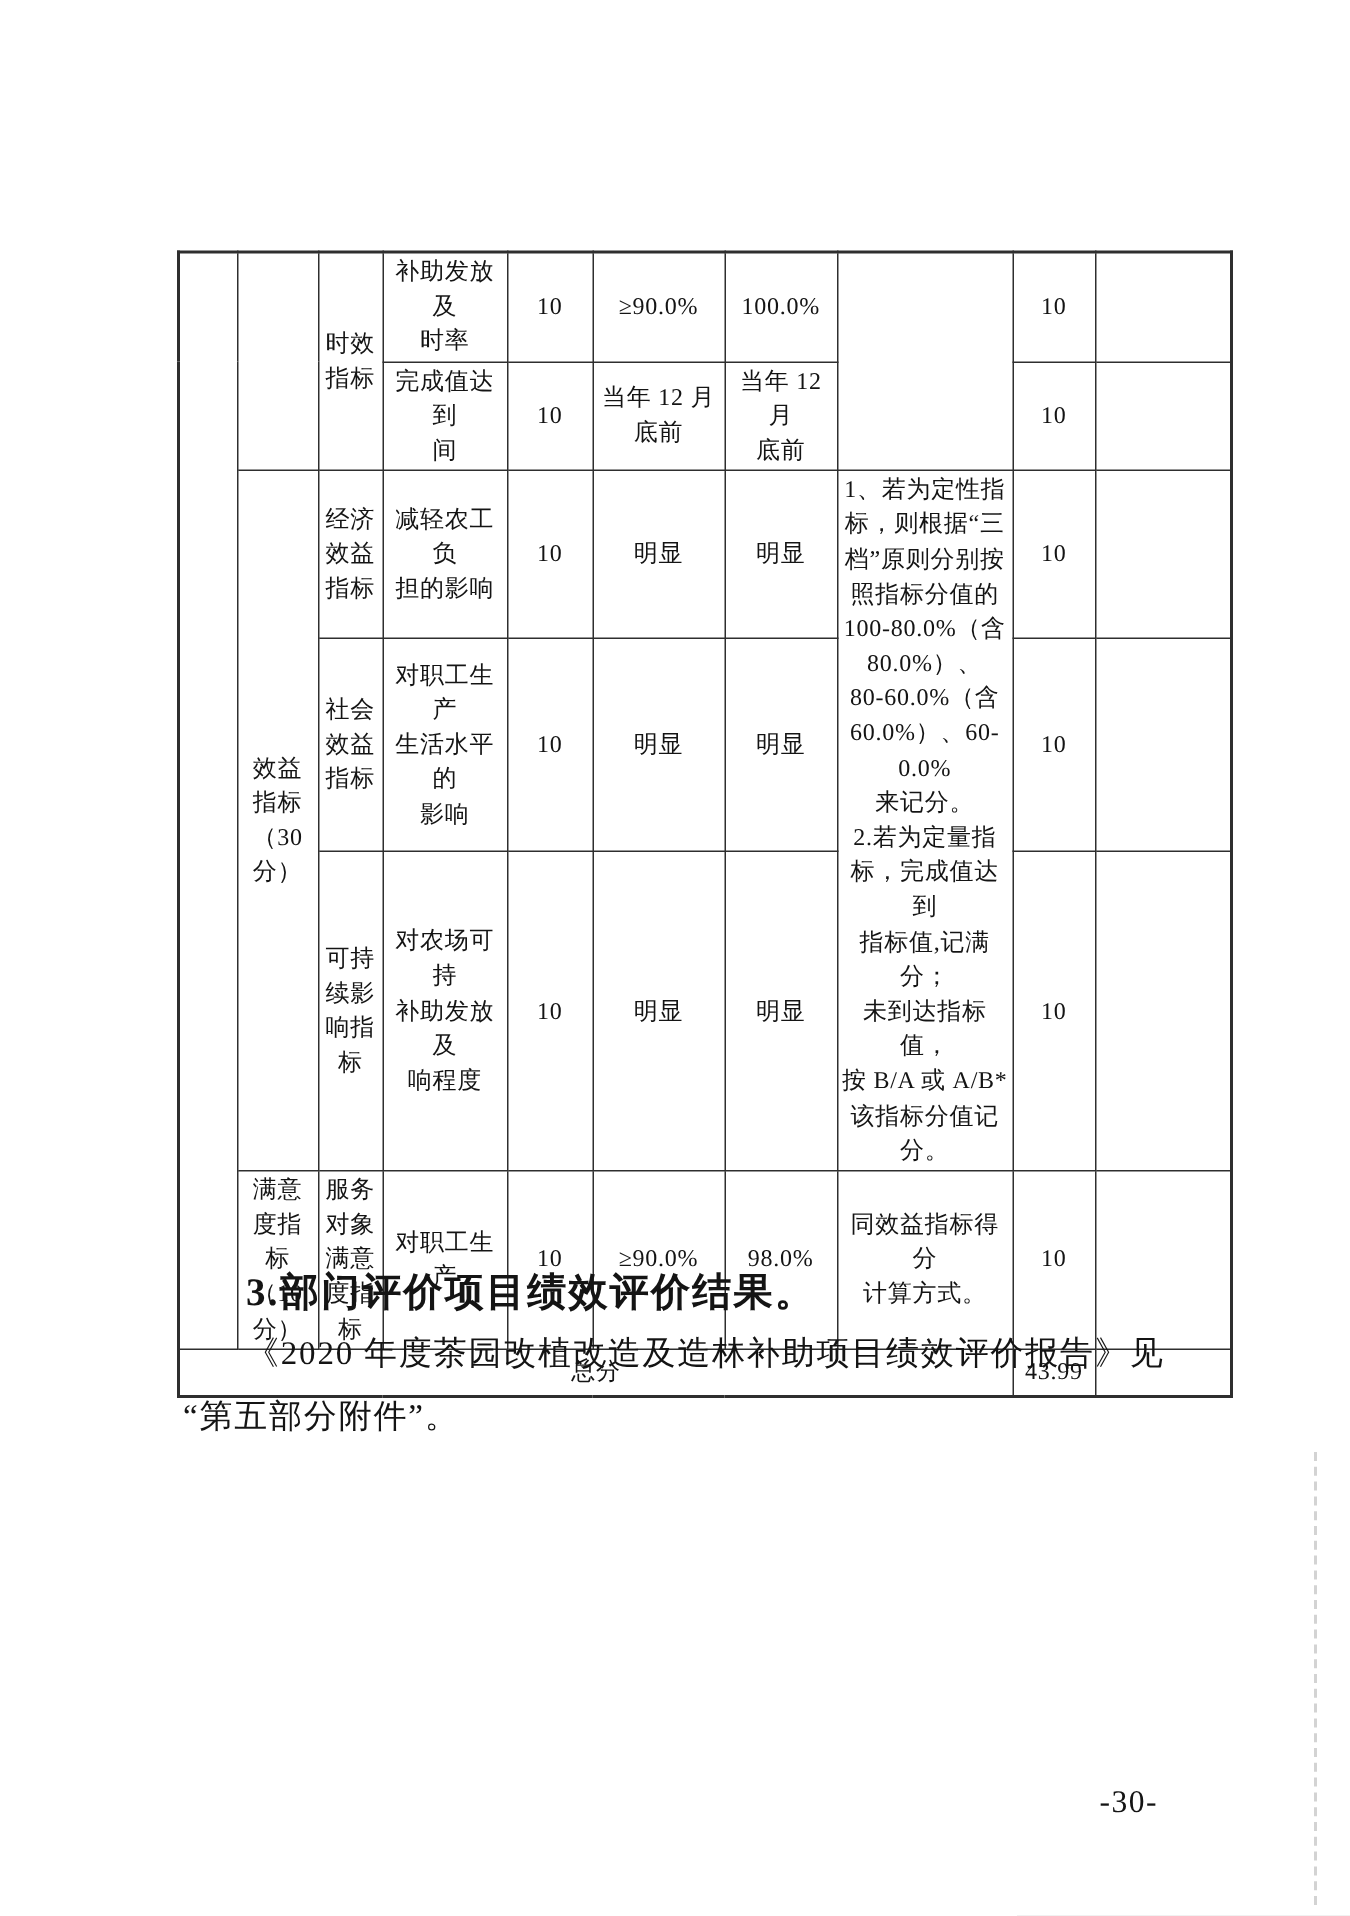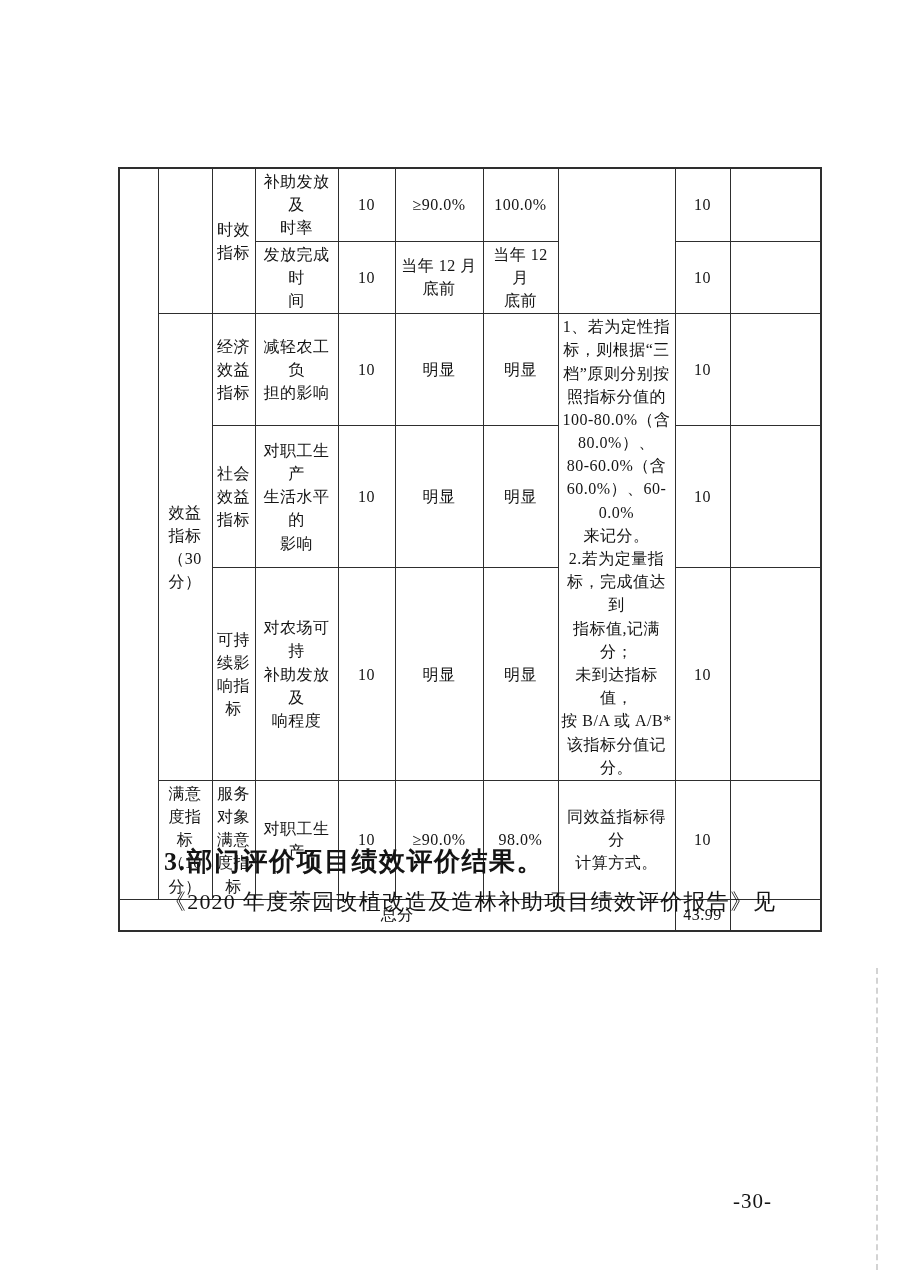--- a/index.html
+++ b/index.html
@@ -100,21 +100,21 @@
         <td>补助发放及
 时率</td>
         <td class="num">10</td>
         <td class="num">≥90.0%</td>
         <td class="num">100.0%</td>
         <td rowspan="2" class="note"></td>
         <td class="num">10</td>
         <td></td>
       </tr>
       <tr class="r2">
-        <td>发放完成时
+        <td>完成值达到
 间</td>
         <td class="num">10</td>
         <td>当年 12 月
 底前</td>
         <td>当年 12 月
 底前</td>
         <td class="num">10</td>
         <td></td>
       </tr>
       <tr class="r3">
@@ -200,17 +200,18 @@
         <td colspan="8">总分</td>
         <td class="num">43.99</td>
         <td></td>
       </tr>
     </tbody>
       </table>
   </div>
 
   <div class="heading">3.部门评价项目绩效评价结果。</div>
   <div class="para-line l1">《2020 年度茶园改植改造及造林补助项目绩效评价报告》见</div>
+  <div class="para-line l2">“第五部分附件”。</div>
 
   <div class="page-number">-30-</div>
 
   <div class="scan-artifact"></div>
 </div>
 
 </body></html>

